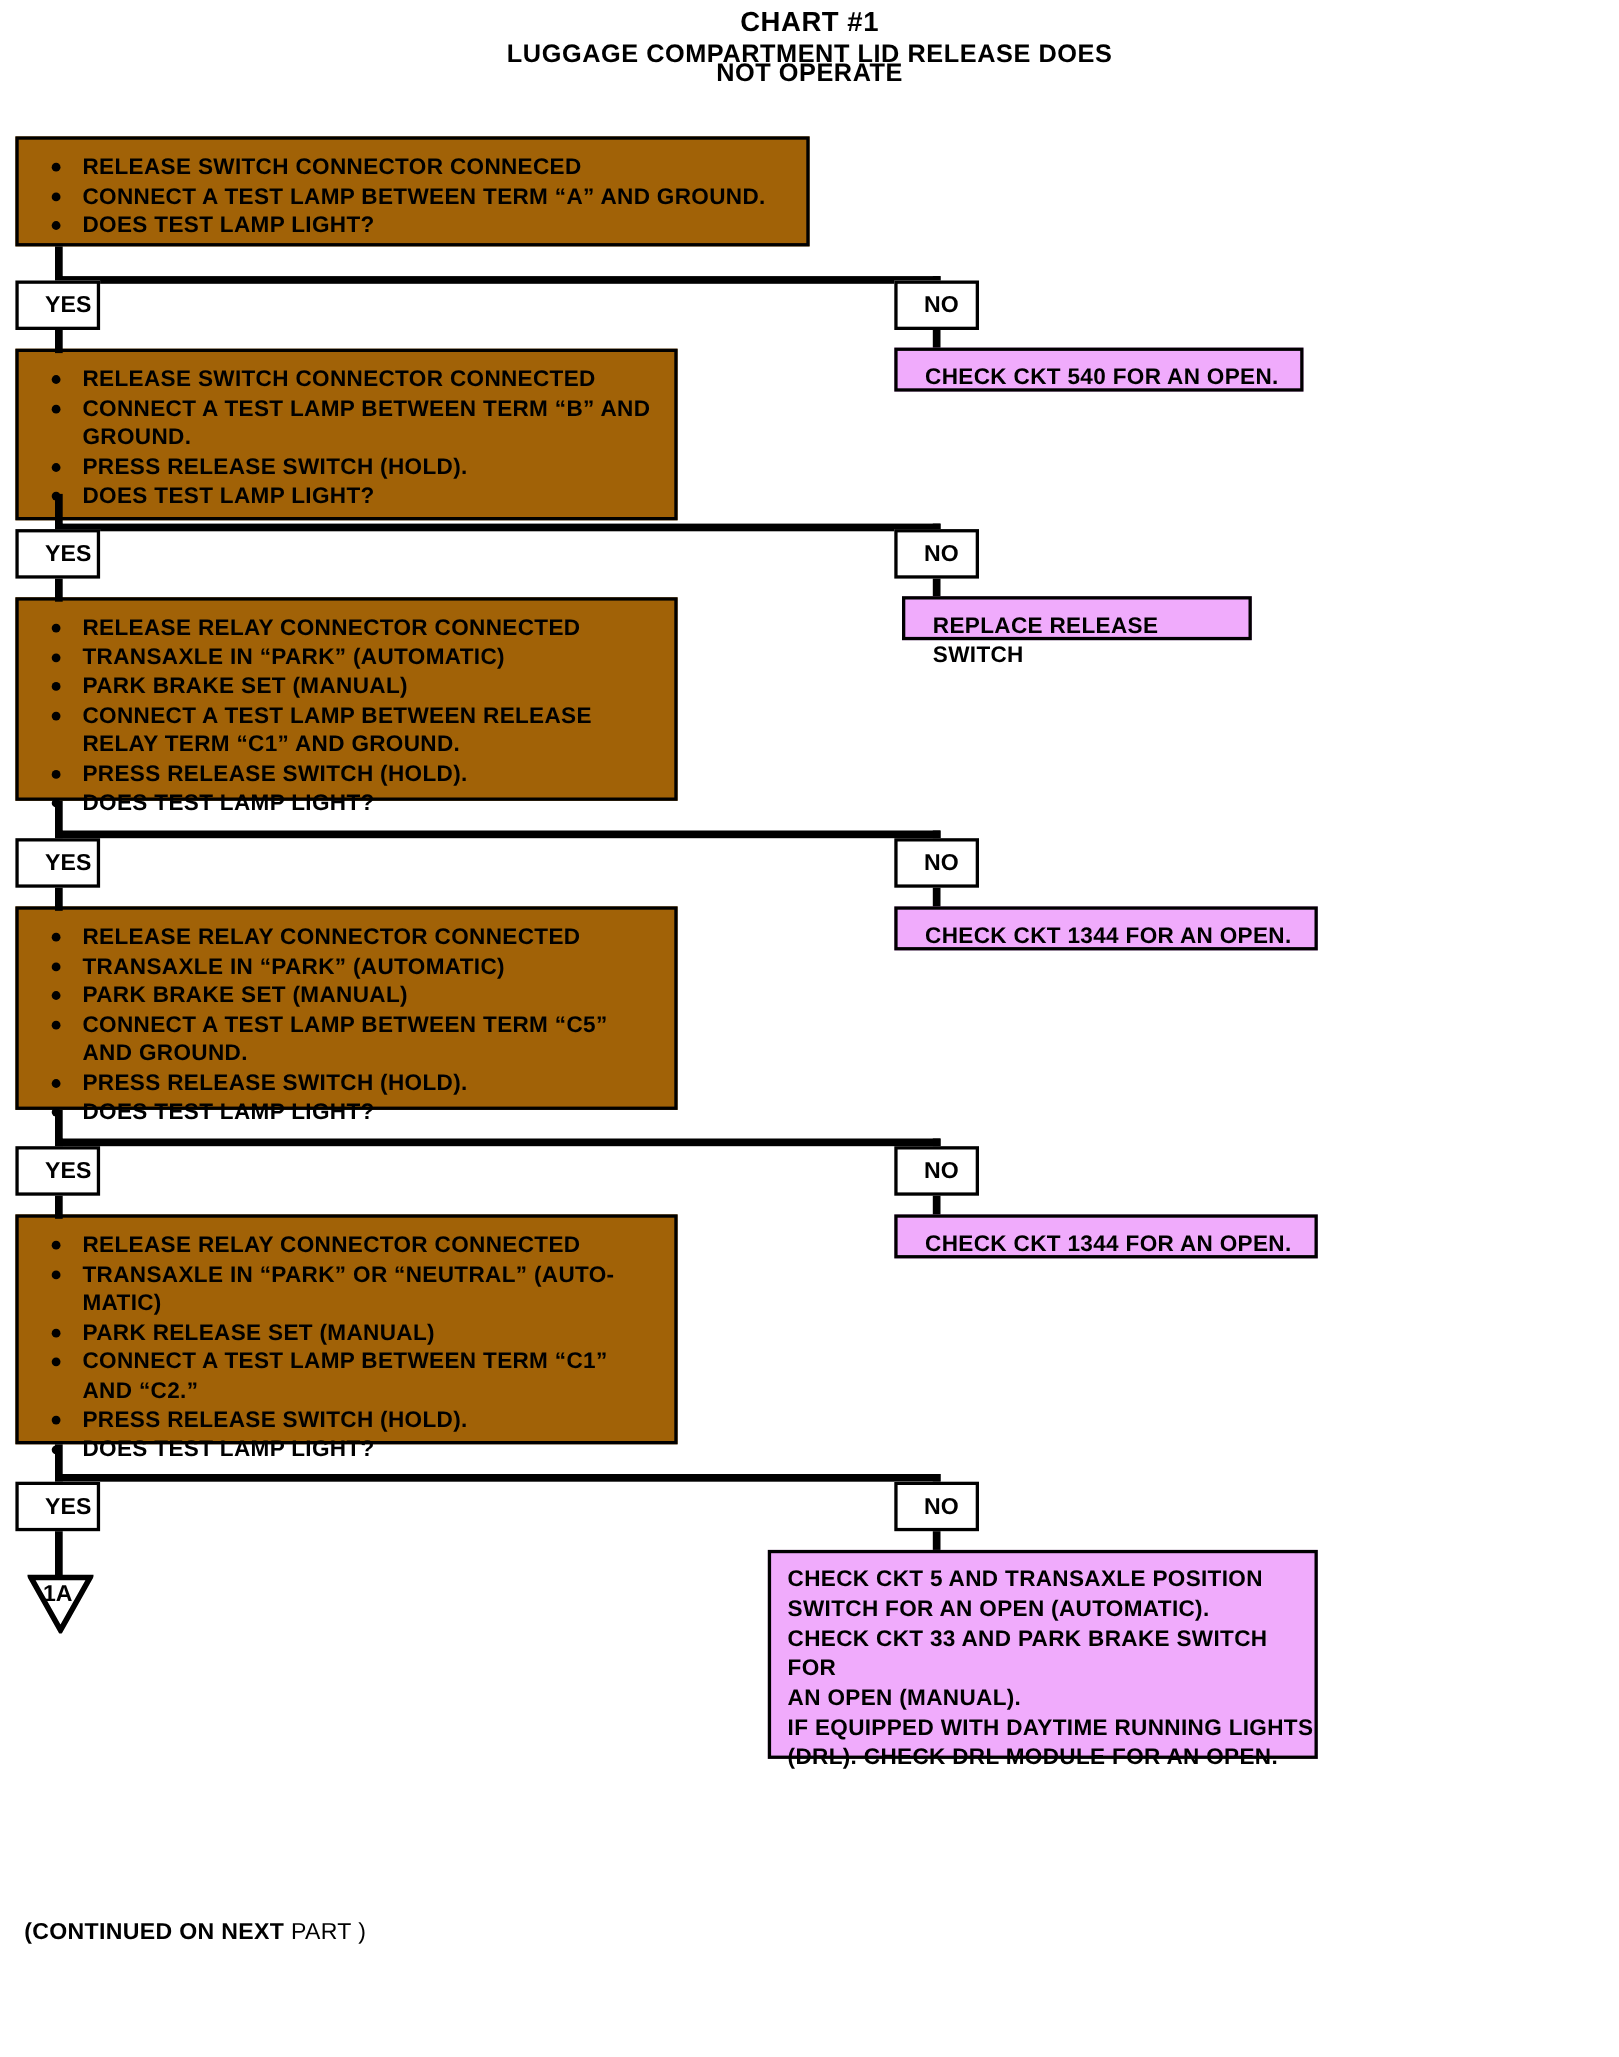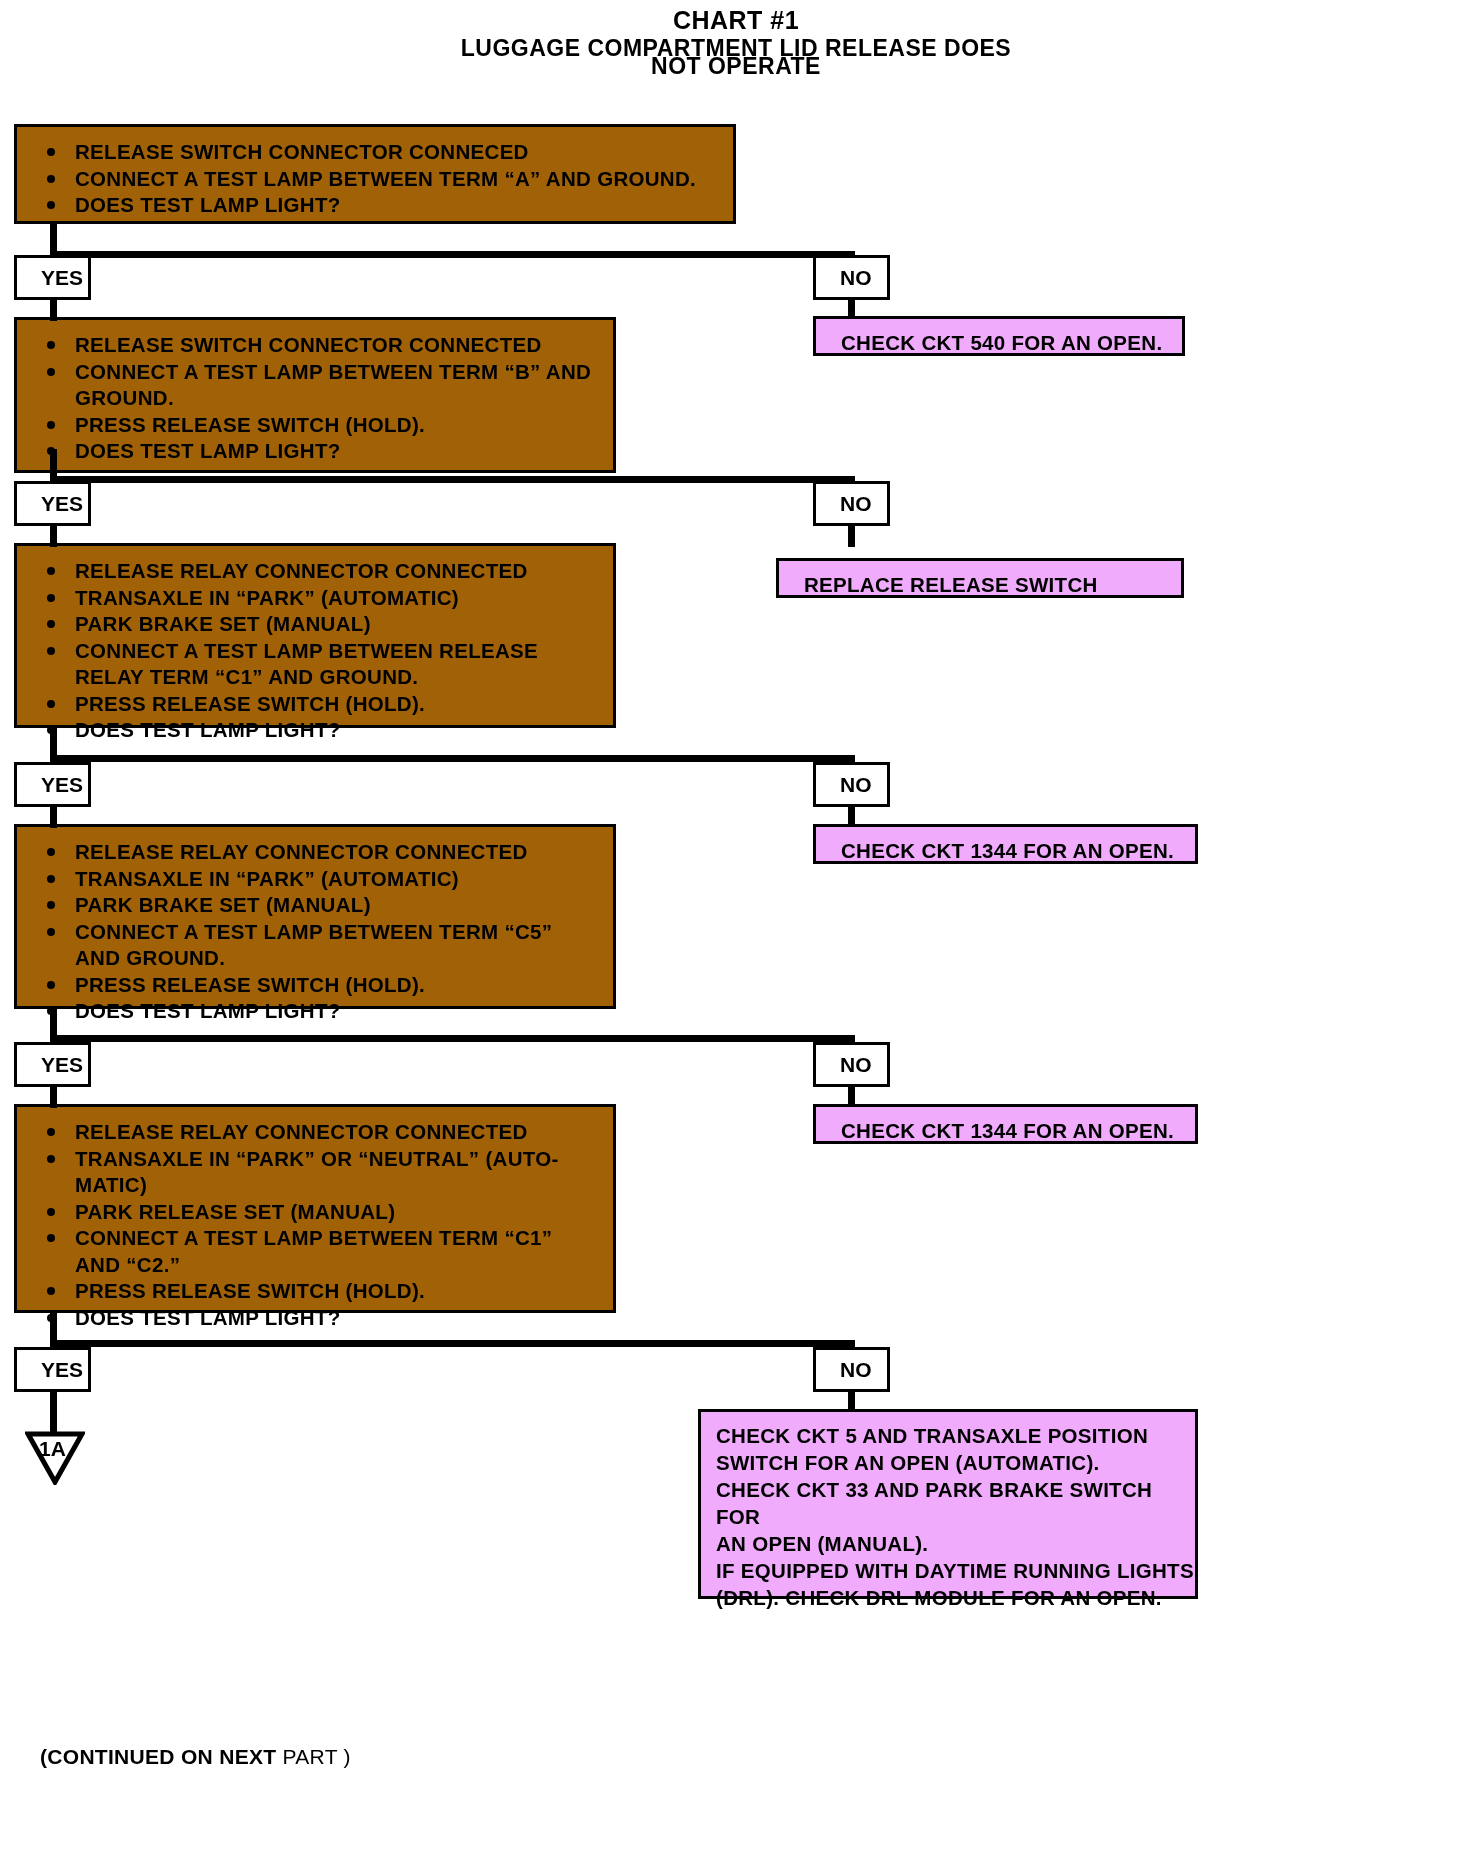--- a/index.html
+++ b/index.html
@@ -103,21 +103,21 @@
     </ul>
   </div>
   <div class="ln vline" style="left:50px;top:449px;height:34px;"></div>
   <div class="ln hline" style="left:50px;top:476px;width:805px;"></div>
   <div class="ln vline" style="left:848px;top:476px;height:25px;"></div>
   <div class="ln vline" style="left:50px;top:476px;height:25px;"></div>
   <div class="yn" style="left:14px;top:481px;">YES</div>
   <div class="yn" style="left:813px;top:481px;">NO</div>
   <div class="ln vline" style="left:50px;top:525px;height:22px;"></div>
   <div class="ln vline" style="left:848px;top:525px;height:22px;"></div>
-  <div class="result" style="left:776px;top:542px;width:408px;height:40px;margin-top:16px;">REPLACE RELEASE SWITCH</div>
+  <div class="result" style="left:820px;top:542px;width:318px;height:40px;">REPLACE RELEASE SWITCH</div>
 
   <div class="box qbox" style="left:14px;top:543px;width:602px;height:185px;">
     <ul class="ul">
       <li>
           <span class="bullet"></span>
           <span class="cont">RELEASE RELAY CONNECTOR CONNECTED</span>
         </li>
       <li>
           <span class="bullet"></span>
           <span class="cont">TRANSAXLE IN “PARK” (AUTOMATIC)</span>
@@ -238,18 +238,18 @@
     <div>(DRL). CHECK DRL MODULE FOR AN OPEN.</div>
   </div>
 
   <div class="tri" style="left:25px;top:1431px;width:60px;height:54px;">
     <svg class="glyph" width="60" height="54" viewBox="0 0 60 54">
       <polygon points="3,3 57,3 30,51" fill="#fff" stroke="#000" stroke-width="5" stroke-linejoin="miter"></polygon>
     </svg>
     <span class="lbl">1A</span>
   </div>
 
-  <div class="note" style="left:40px;top:1745px;">
+  <div class="note" style="left:22px;top:1745px;">
     <span>(CONTINUED ON NEXT</span>
     <span class="thin">PART )</span>
   </div>
 
 </div>
 
 </body></html>

